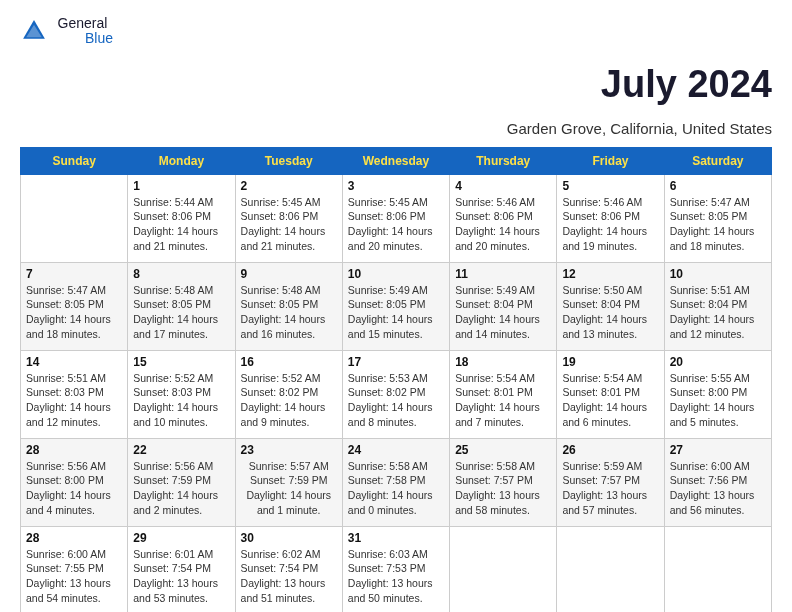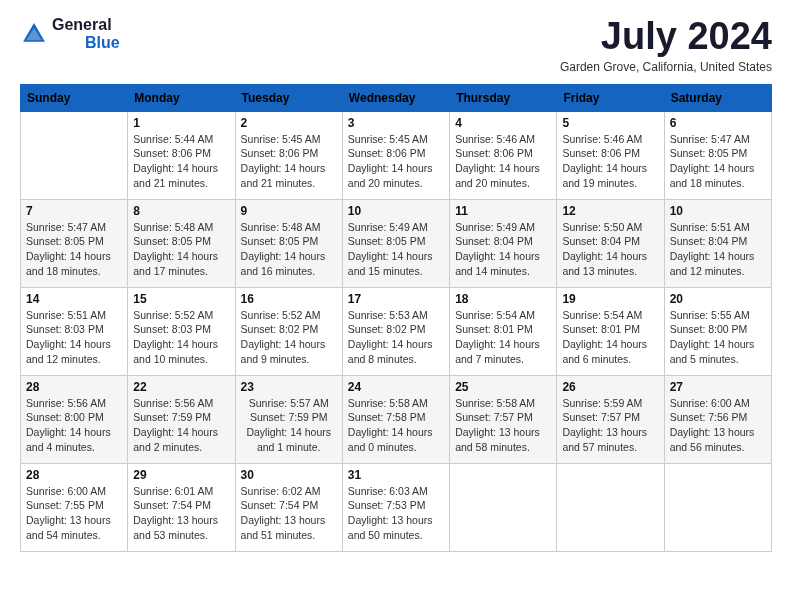--- a/index.html
+++ b/index.html
@@ -15,54 +15,56 @@
       justify-content: space-between;
       align-items: flex-start;
       margin-bottom: 10px;
     }
     .logo {
       display: flex;
       align-items: center;
       gap: 4px;
     }
     .logo-text {
-      font-size: 16px;
-      font-weight: bold;
+      font-size: 14px;
+      font-weight: normal;
       line-height: 1.1;
+      text-align: center;
     }
     .logo-general { color: #1a1a2e; }
     .logo-blue { color: #1565c0; margin-left: 33px; }
     .logo-icon {
       width: 28px;
       height: 28px;
     }
     .title-area {
       text-align: right;
     }
     .month-title {
       font-size: 38px;
       font-weight: bold;
       color: #1a1a2e;
       line-height: 1.1;
+      margin-top: 48px;
     }
     .location-title {
-      font-size: 12px;
+      font-size: 15px;
       color: #333;
-      margin-top: 2px;
+      margin-top: 14px;
     }
     .calendar {
       width: 100%;
       border-collapse: collapse;
       border: 1px solid #ccc;
       font-size: 11px;
     }
     .calendar th {
       background: #1565c0;
-      color: #000000;
-      text-align: left;
+      color: #fde047;
+      text-align: center;
       padding: 6px 6px;
       font-size: 12px;
       font-weight: bold;
       border: 1px solid #1565c0;
     }
     .calendar td {
       border: 1px solid #ccc;
       vertical-align: top;
       padding: 4px 5px;
       width: calc(100% / 7);

